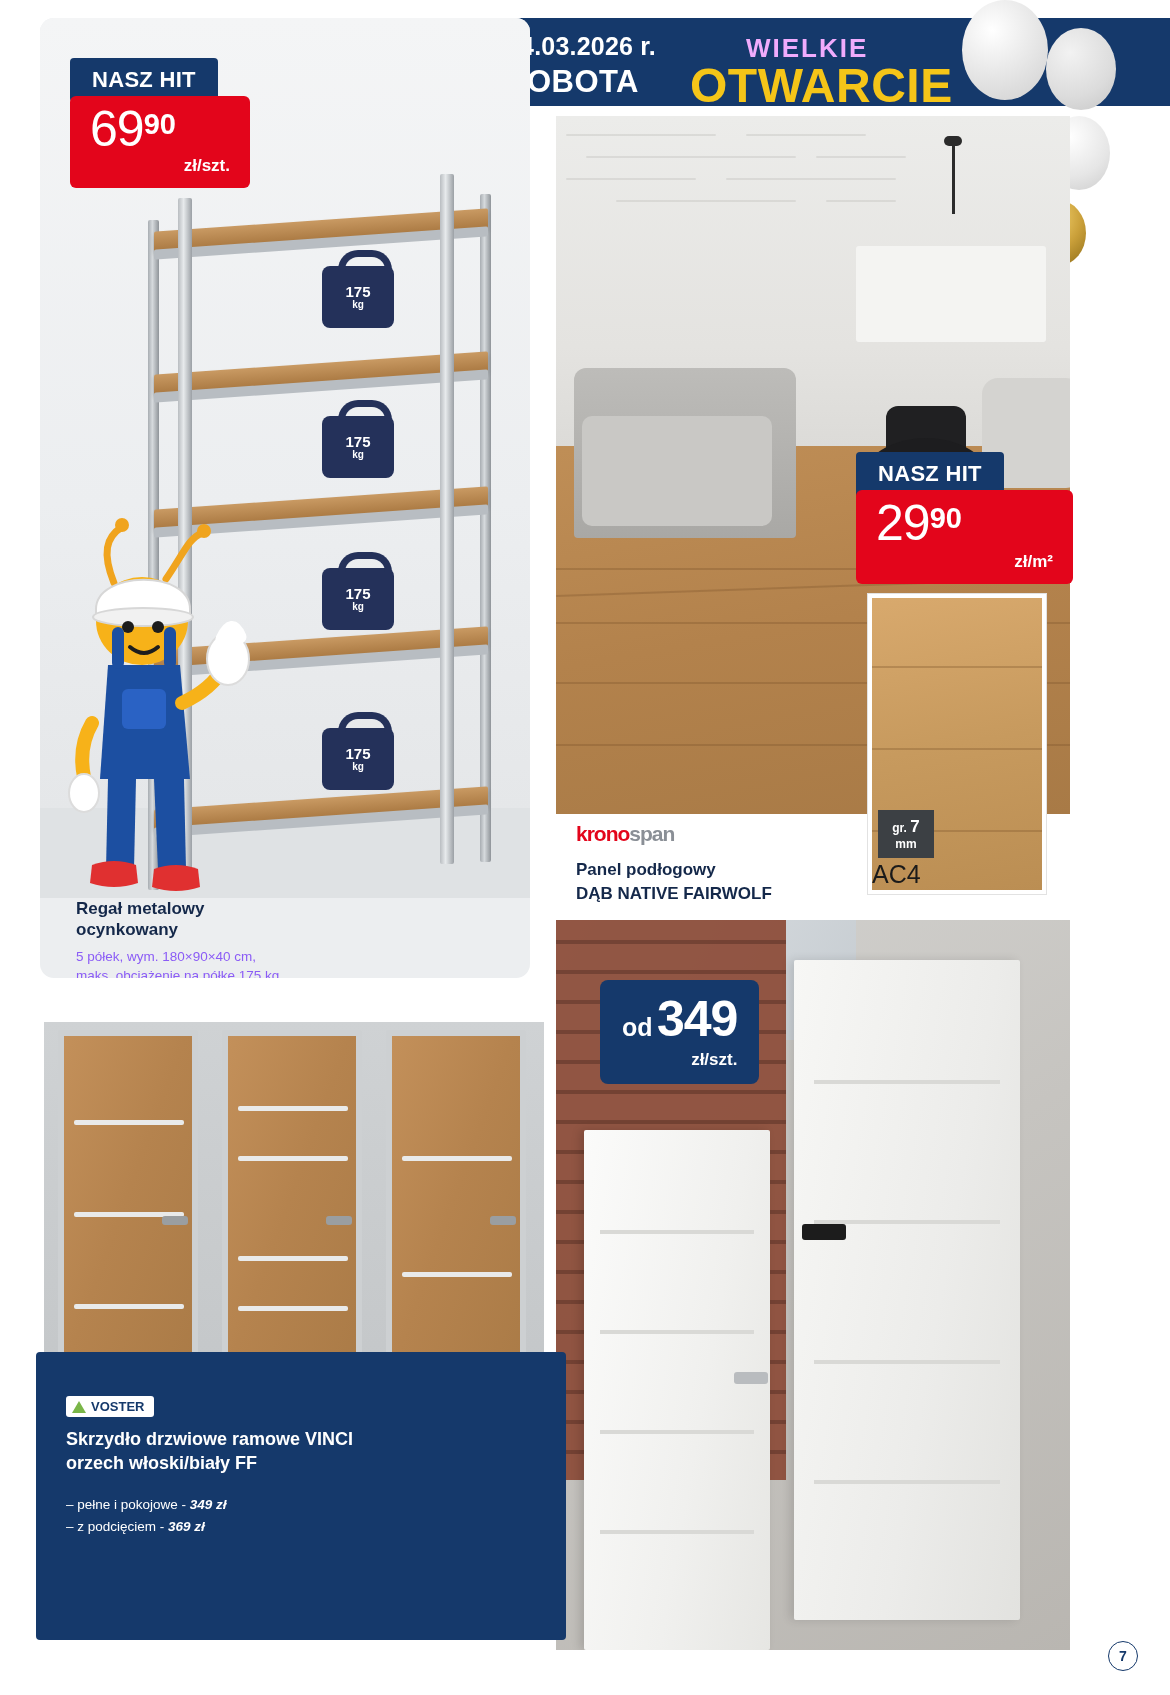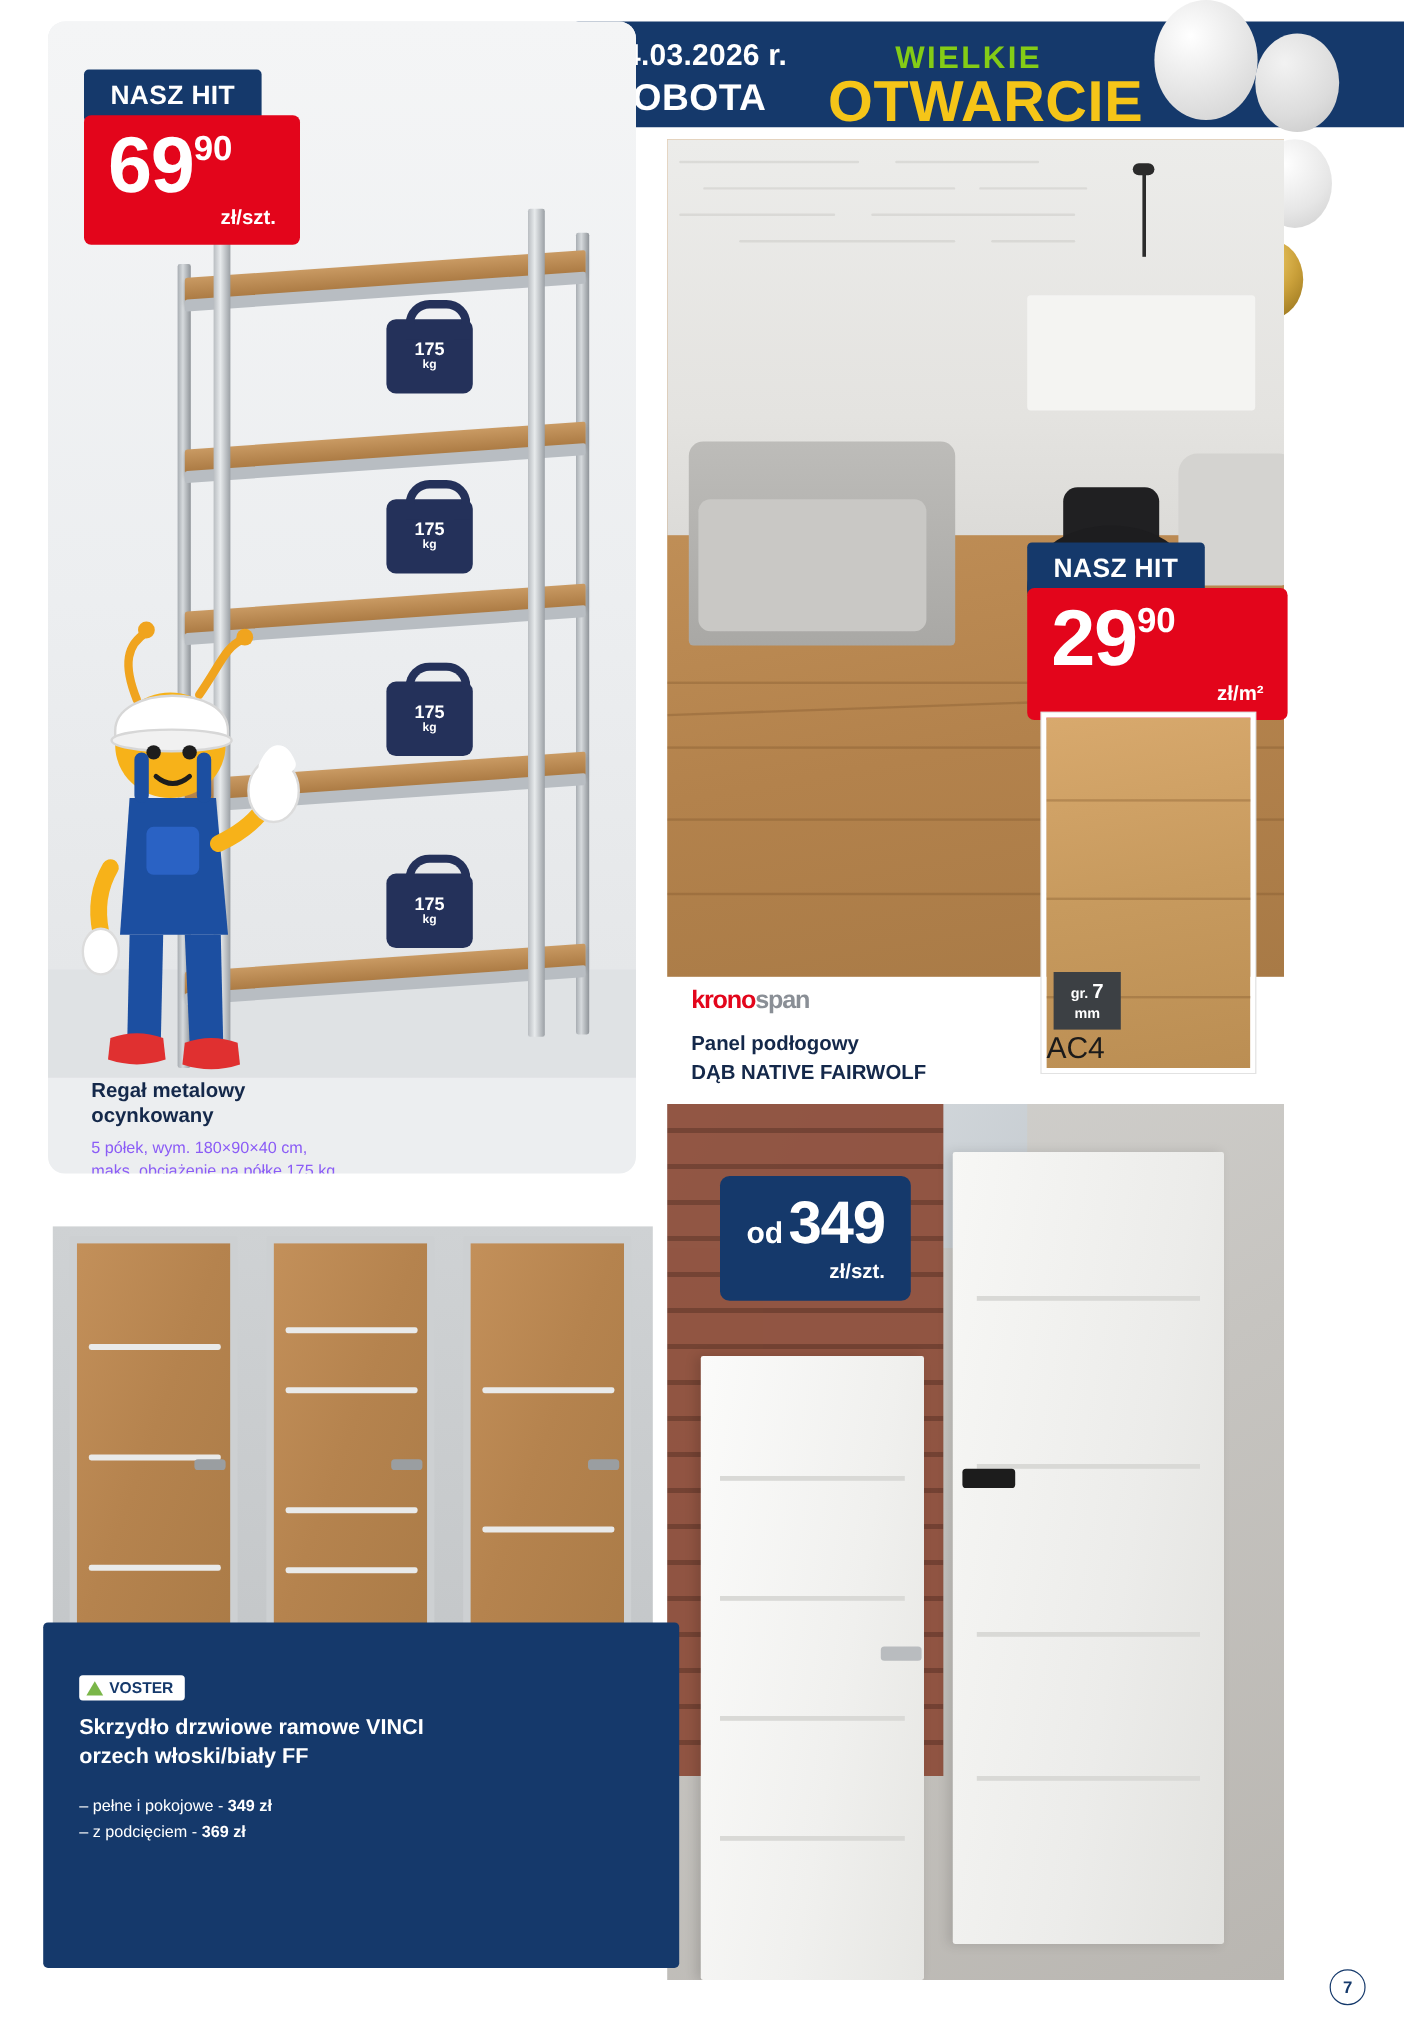--- a/index.html
+++ b/index.html
@@ -29,21 +29,21 @@
   .banner-date {
     font-size: 25px; font-weight: bold; color: #ffffff;
     letter-spacing: 0.2px;
   }
   .banner-day {
     font-size: 31px; font-weight: bold; color: #ffffff;
     margin-top: 3px; letter-spacing: 0.4px;
   }
   .banner-wielkie {
     position: absolute; left: 268px; top: 15px;
-    font-size: 26px; font-weight: bold; color: #84cc16;
+    font-size: 26px; font-weight: bold; color: #f0abfc;
     letter-spacing: 2px;
   }
   .banner-otwarcie {
     position: absolute; left: 212px; top: 40px;
     font-size: 48px; font-weight: bold; color: #f5c518;
     letter-spacing: 0.5px;
   }
   
   .balloon { position: absolute; border-radius: 50%; }
   .b1 { width: 86px; height: 100px; background: radial-gradient(circle at 35% 30%, #ffffff, #e2e2e2 60%, #cfcfcf); left: 962px; top: 0px; }
@@ -152,21 +152,21 @@
     background: #15396b; color: #fff;
     font-size: 22px; font-weight: bold;
     padding: 9px 22px; border-radius: 4px; letter-spacing: 0.3px;
   }
   .tag-price {
     position: absolute;
     background: #e3051b; color: #ffffff;
     border-radius: 6px;
     padding: 8px 20px 12px 20px;
   }
-  .price-main { font-size: 66px; font-weight: bold; line-height: 1; letter-spacing: -1px; }
+  .price-main { font-size: 50px; font-weight: normal; line-height: 1; letter-spacing: -1px; }
   .price-sup  { font-size: 29px; font-weight: bold; vertical-align: top; position: relative; top: 4px; }
   .price-unit { font-size: 17px; font-weight: bold; text-align: right; margin-top: 4px; }
 
   #hit1 { left: 70px; top: 58px; }
   #pricebox1 { left: 70px; top: 96px; width: 180px; }
   #pricebox1 .price-unit { margin-top: 2px; }
 
   #hit2 { left: 856px; top: 452px; }
   #pricebox2 { left: 856px; top: 490px; width: 217px; }
 
@@ -329,21 +329,21 @@
     border-bottom: 12px solid #7ab648;
   }
   .door-title {
     position: absolute; left: 66px; top: 1428px; width: 470px;
     font-size: 18px; font-weight: bold; line-height: 1.32; color: #ffffff;
   }
   .door-desc {
     position: absolute; left: 66px; top: 1494px; width: 470px;
     font-size: 13.5px; line-height: 1.65; color: #ffffff;
   }
-  .door-desc b { font-weight: bold; }
+  .door-desc b { font-weight: bold; font-style: italic; }
 
   .page-num {
     position: absolute; right: 32px; bottom: 24px;
     width: 30px; height: 30px; border-radius: 50%;
     border: 1.5px solid #15396b; color: #15396b;
     font-size: 14px; font-weight: bold;
     display: flex; align-items: center; justify-content: center;
   }
 </style>
 </head>

